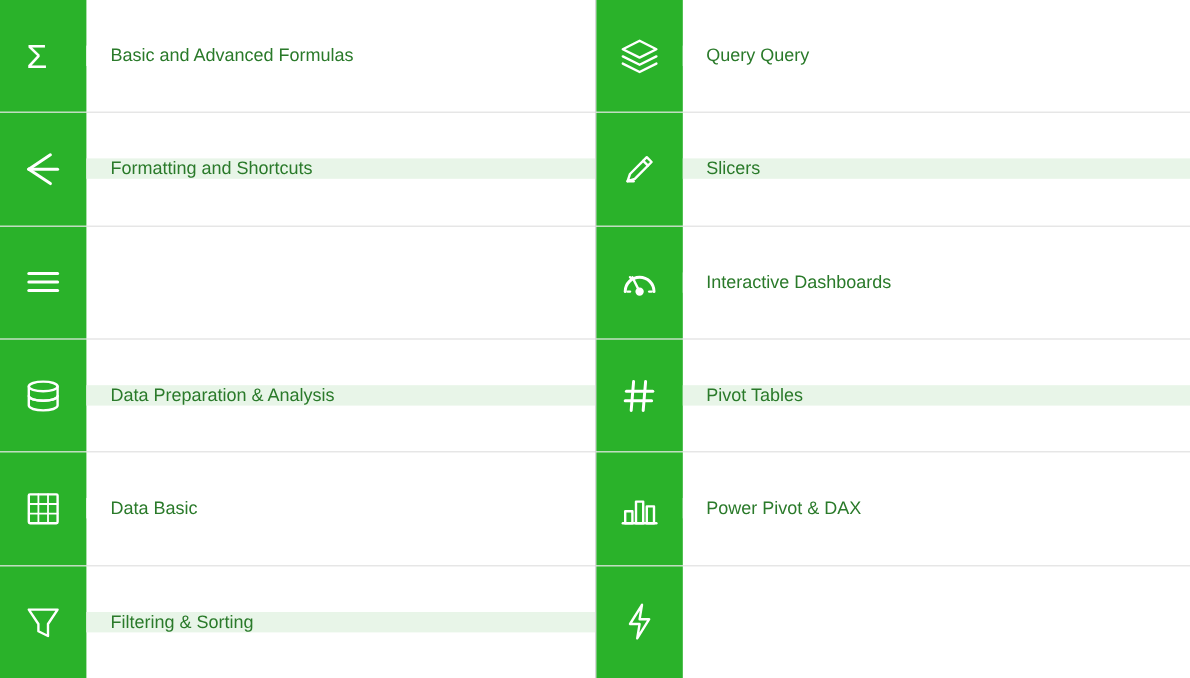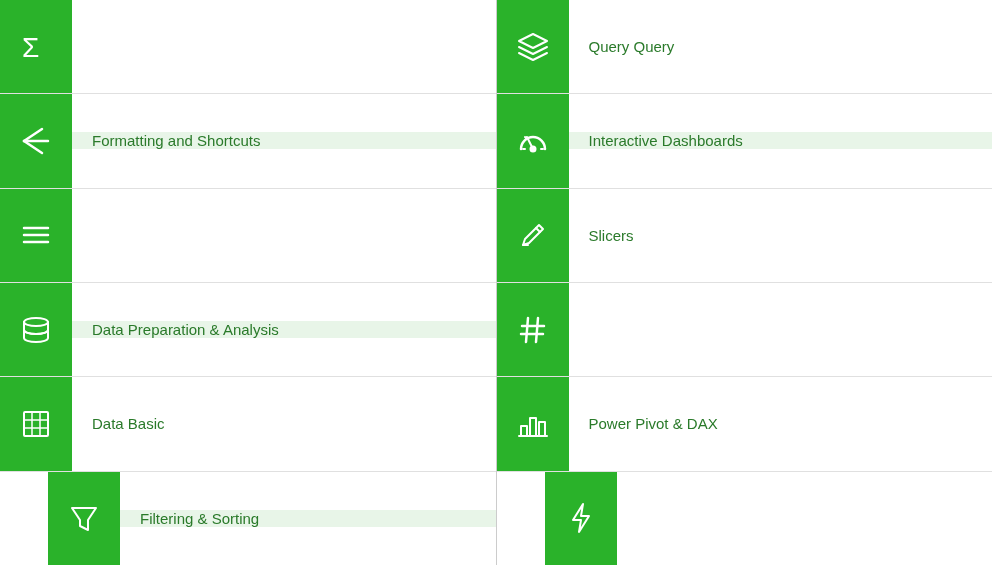--- a/index.html
+++ b/index.html
@@ -22,21 +22,20 @@
       flex-direction: column;
     }
     .menu-item {
       display: flex;
       align-items: center;
       flex: 1;
       border-bottom: 1px solid #e0e0e0;
     }
     .menu-item:last-child {
       border-bottom: none;
-      margin-left: 48px;
     }
     .icon-box {
       width: 72px;
       min-width: 72px;
       height: 100%;
       background: #2ab22a;
       display: flex;
       align-items: center;
       justify-content: center;
     }
@@ -75,20 +74,21 @@
 <body>
 
 <div class="columns-wrapper">
 <div class="column">
       <div class="menu-item">
         <div class="icon-box">
           <svg viewBox="0 0 36 36">
             <text x="4" y="28" font-size="28" fill="white" stroke="none" font-family="Arial">Σ</text>
           </svg>
         </div>
+        <div class="label-box">Basic and Advanced Formulas</div>
       </div>
       <div class="menu-item">
         <div class="icon-box">
           <svg viewBox="0 0 36 36">
             <polyline points="6,18 24,6" stroke="white" stroke-width="2.5" fill="none" stroke-linecap="round"></polyline>
             <polyline points="6,18 24,30" stroke="white" stroke-width="2.5" fill="none" stroke-linecap="round"></polyline>
             <line x1="6" y1="18" x2="30" y2="18" stroke="white" stroke-width="2.5" stroke-linecap="round"></line>
           </svg>
         </div>
         <div class="label-box">Formatting and Shortcuts</div>
@@ -137,53 +137,54 @@
     <div class="column">
       <div class="menu-item">
         <div class="icon-box">
           <svg viewBox="0 0 36 36">
             <polygon points="18,5 32,12 18,19 4,12" stroke="white" stroke-width="2" fill="none" stroke-linejoin="round"></polygon>
             <polyline points="4,18 18,25 32,18" stroke="white" stroke-width="2" fill="none" stroke-linejoin="round"></polyline>
             <polyline points="4,24 18,31 32,24" stroke="white" stroke-width="2" fill="none" stroke-linejoin="round"></polyline>
           </svg>
         </div>
         <div class="label-box">Query Query</div>
+      </div>
+      <div class="menu-item">
+        <div class="icon-box">
+          <svg viewBox="0 0 36 36">
+            <path d="M8,28 L10,22 L24,8 L28,12 L14,26 Z" stroke="white" stroke-width="2" fill="none" stroke-linejoin="round"></path>
+            <line x1="21" y1="11" x2="25" y2="15" stroke="white" stroke-width="2"></line>
+            <line x1="8" y1="28" x2="13" y2="28" stroke="white" stroke-width="2" stroke-linecap="round"></line>
+          </svg>
+        </div>
+        <div class="label-box">Slicers</div>
       </div>
       <div class="menu-item">
         <div class="icon-box">
           <svg viewBox="0 0 36 36">
             <path d="M6,26 A12,12 0 1,1 30,26" stroke="white" stroke-width="2.5" fill="none" stroke-linecap="round"></path>
             <line x1="18" y1="26" x2="12" y2="14" stroke="white" stroke-width="2" stroke-linecap="round"></line>
             <circle cx="18" cy="26" r="2.5" fill="white"></circle>
             <line x1="8" y1="26" x2="10" y2="26" stroke="white" stroke-width="2" stroke-linecap="round"></line>
             <line x1="26" y1="26" x2="28" y2="26" stroke="white" stroke-width="2" stroke-linecap="round"></line>
             <line x1="10" y1="14" x2="11.5" y2="15.5" stroke="white" stroke-width="2" stroke-linecap="round"></line>
           </svg>
         </div>
         <div class="label-box">Interactive Dashboards</div>
       </div>
       <div class="menu-item">
         <div class="icon-box">
           <svg viewBox="0 0 36 36">
-            <path d="M8,28 L10,22 L24,8 L28,12 L14,26 Z" stroke="white" stroke-width="2" fill="none" stroke-linejoin="round"></path>
-            <line x1="21" y1="11" x2="25" y2="15" stroke="white" stroke-width="2"></line>
-            <line x1="8" y1="28" x2="13" y2="28" stroke="white" stroke-width="2" stroke-linecap="round"></line>
-          </svg>
-        </div>
-        <div class="label-box">Slicers</div>
-      </div>
-      <div class="menu-item">
-        <div class="icon-box">
-          <svg viewBox="0 0 36 36">
             <line x1="13" y1="6" x2="11" y2="30" stroke="white" stroke-width="2.5" stroke-linecap="round"></line>
             <line x1="23" y1="6" x2="21" y2="30" stroke="white" stroke-width="2.5" stroke-linecap="round"></line>
             <line x1="7" y1="14" x2="29" y2="14" stroke="white" stroke-width="2.5" stroke-linecap="round"></line>
             <line x1="6" y1="22" x2="28" y2="22" stroke="white" stroke-width="2.5" stroke-linecap="round"></line>
           </svg>
         </div>
+        <div class="label-box">Pivot Tables</div>
       </div>
       <div class="menu-item">
         <div class="icon-box">
           <svg viewBox="0 0 36 36">
             <rect x="6" y="20" width="6" height="10" stroke="white" stroke-width="2" fill="none"></rect>
             <rect x="15" y="12" width="6" height="18" stroke="white" stroke-width="2" fill="none"></rect>
             <rect x="24" y="16" width="6" height="14" stroke="white" stroke-width="2" fill="none"></rect>
             <line x1="4" y1="30" x2="32" y2="30" stroke="white" stroke-width="2" stroke-linecap="round"></line>
           </svg>
         </div>

